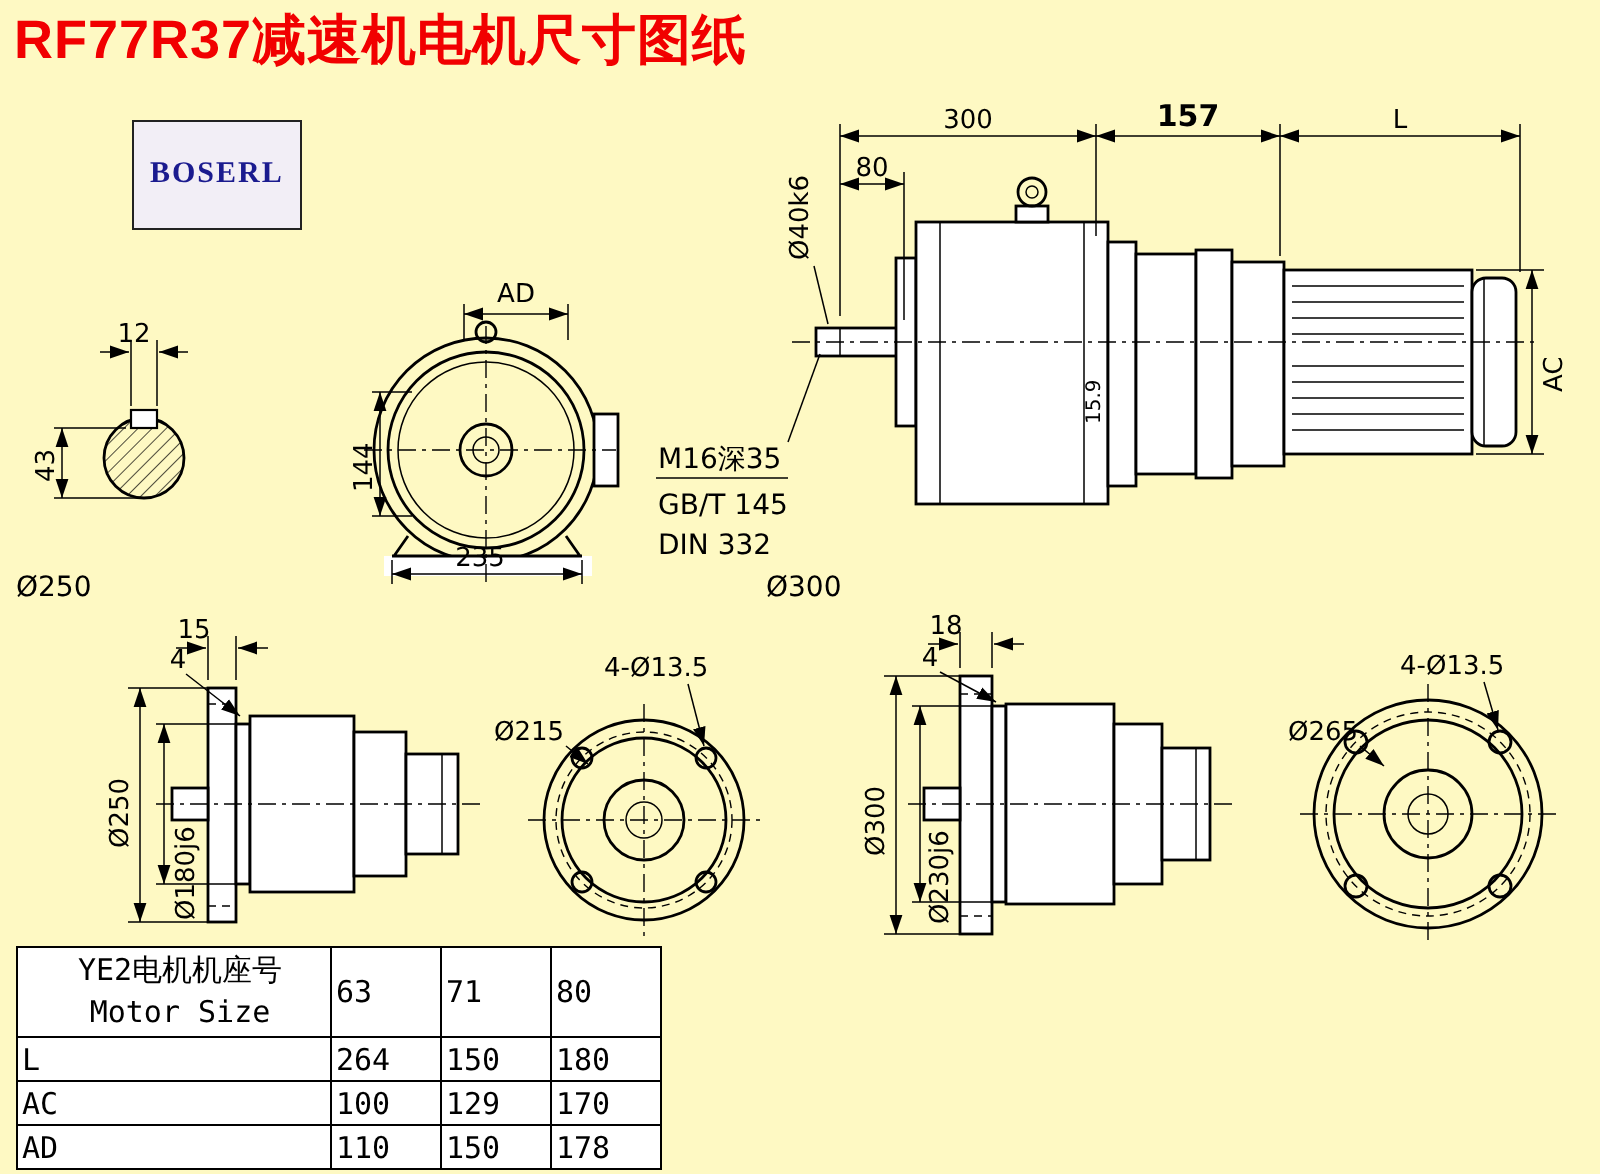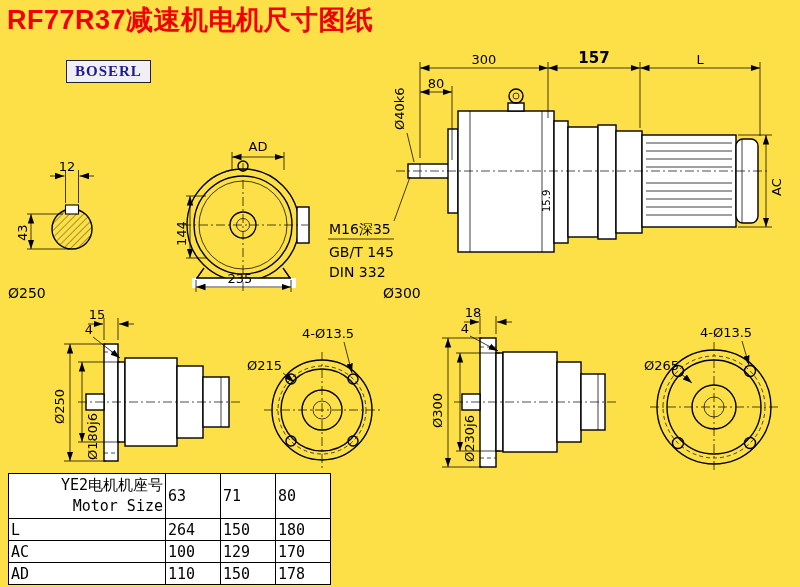--- a/index.html
+++ b/index.html
@@ -1,39 +1,39 @@
 <!DOCTYPE html>
 <html><head>
 <meta charset="utf-8">
 <style>
   html,body{margin:0;padding:0;}
   body{width:800px;height:587px;background:#fff;position:relative;
        font-family:"Liberation Sans","DejaVu Sans",sans-serif;color:#000;}
-  .page{position:absolute;left:0;top:0;width:800px;height:587px;background:#fde047;overflow:hidden;}
+  .page{position:absolute;left:0;top:0;width:800px;height:587px;background:#fef9c3;overflow:hidden;}
   .title{position:absolute;left:7px;top:2px;font-size:27px;font-weight:bold;color:#f10000;letter-spacing:.5px;white-space:nowrap;}
   .brand{position:absolute;left:66px;top:60px;border:1px solid #222;background:#f2eef6;color:#1b1b8f;
          font-family:"Liberation Serif","DejaVu Serif",serif;font-weight:bold;font-size:15px;
-         padding:0 8px;line-height:21px;letter-spacing:1px;}
+         padding:16px 8px;line-height:21px;letter-spacing:1px;}
   .drawing{position:absolute;left:0;top:0;}
   svg .ol{fill:none;stroke:#000;stroke-width:1.4;}
   svg .ol2{fill:#fff;stroke:#000;stroke-width:1.4;}
   svg .tl{fill:none;stroke:#000;stroke-width:.75;}
   svg .dim{fill:none;stroke:#000;stroke-width:.75;marker-start:url(#arr);marker-end:url(#arr);}
   svg .dime{fill:none;stroke:#000;stroke-width:.75;marker-end:url(#arr);}
   svg .cl{fill:none;stroke:#000;stroke-width:.7;stroke-dasharray:9 3 2 3;}
   svg .hd{fill:none;stroke:#000;stroke-width:.7;stroke-dasharray:4 3;}
   svg text{font-family:"DejaVu Sans","Liberation Sans",sans-serif;font-size:13px;fill:#000;}
   svg .tm{text-anchor:middle;}
   svg .big{font-size:15px;font-weight:bold;}
   svg .md{font-size:14px;}
   svg .sm{font-size:10px;}
   .spec-table{position:absolute;left:8px;top:473px;border-collapse:collapse;
               font-family:"DejaVu Sans Mono","Liberation Mono",monospace;font-size:15px;background:#fff;}
   .spec-table td{border:1px solid #000;text-align:left;vertical-align:middle;height:21px;padding:0 2px;}
-  .spec-table td.hcell{text-align:right;padding-left:8px;height:44px;line-height:21px;}
+  .spec-table td.hcell{text-align:center;padding-left:8px;height:44px;line-height:21px;}
 </style>
 </head>
 <body>
 
 <div class="page">
 
   <div class="title">RF77R37减速机电机尺寸图纸</div>
   <div class="brand">BOSERL</div>
 
   <svg class="drawing" width="800" height="475" viewBox="0 0 800 475">

